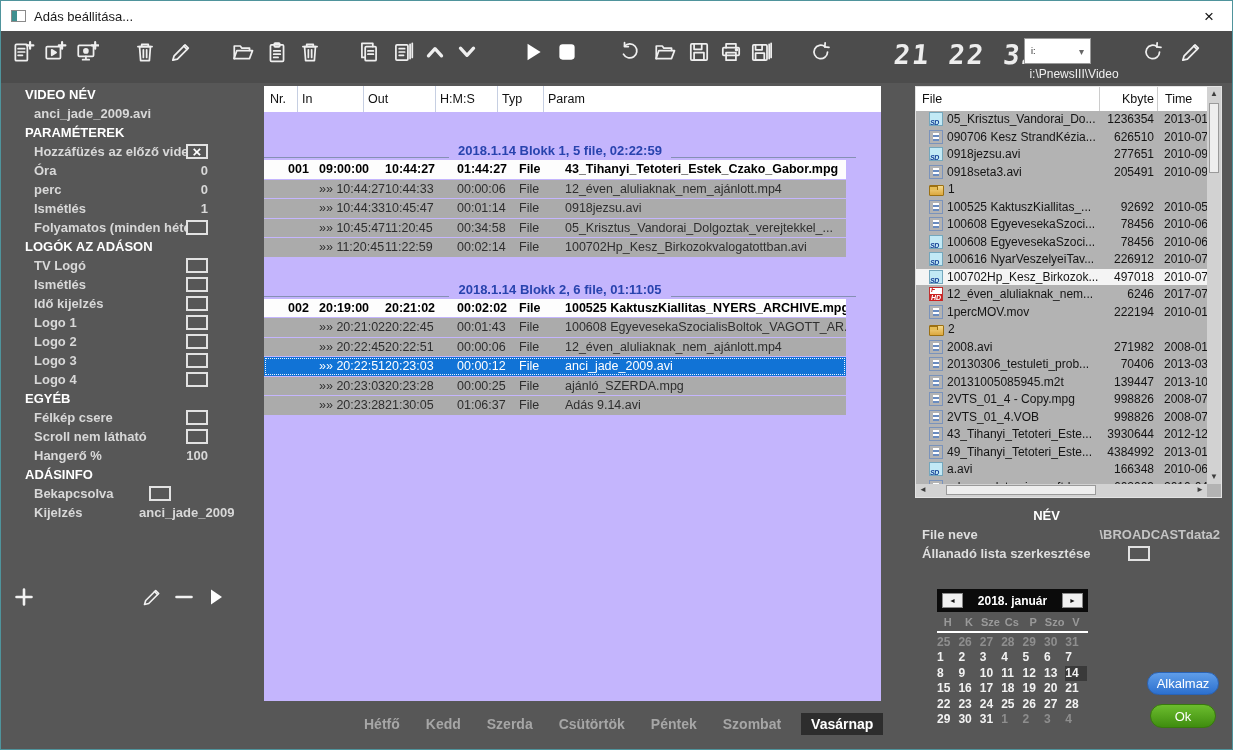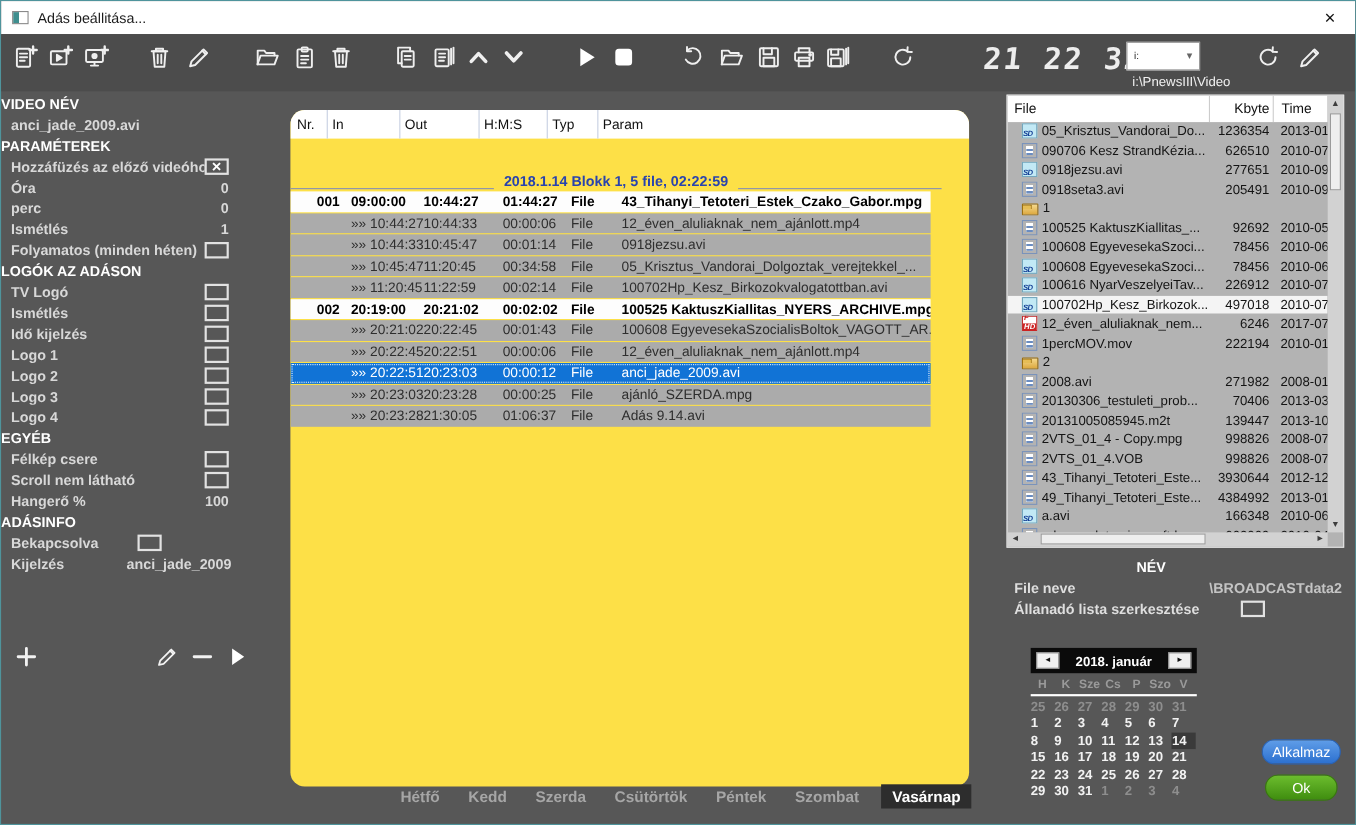--- a/index.html
+++ b/index.html
@@ -25,34 +25,34 @@
     font-size:27px;font-weight:600;color:#ededed;letter-spacing:2px;transform:skewX(-6deg);}
   .drive-select{position:absolute;left:1023px;top:7px;width:67px;height:26px;background:#fff;
     border:1px solid #9a9a9a;display:flex;align-items:center;justify-content:space-between;
     padding:0 6px;font-size:9px;color:#222;}
   .dd-arrow{color:#666;font-size:10px;}
   .drive-path{position:absolute;left:1003px;top:36px;width:140px;text-align:center;
     font-size:12px;color:#f0f0f0;}
   
   .sidebar{position:absolute;left:0;top:84px;width:263px;}
   .sb-row{height:19px;display:flex;align-items:center;padding:0 56px 0 9px;position:relative;
-    font-size:13px;font-weight:600;color:#d8d8d8;white-space:nowrap;}
+    font-size:13px;font-weight:600;color:#d8d8d8;white-space:nowrap;margin-left:24px;}
   .sb-label{flex:1;overflow:hidden;}
   .sb-value{min-width:40px;text-align:right;}
   .sb-check{width:22px;height:15px;border:2px solid #e2e2e2;flex:none;display:flex;
     align-items:center;justify-content:center;color:#fff;font-size:15px;font-weight:700;line-height:1;}
   .sb-row.t-h{justify-content:center;padding:0;color:#fff;font-size:13px;}
   .sb-row.checked .sb-check::after{content:"×";}
   .sb-row.mid.t-check .sb-check{position:absolute;left:124px;}
   .sb-row.mid.t-val .sb-value{position:absolute;left:114px;text-align:left;min-width:0;}
   .side-btn{position:absolute;width:26px;height:26px;background:none;border:none;padding:0;
     display:flex;align-items:center;justify-content:center;}
   .side-btn svg{stroke:#f2f2f2;fill:none;stroke-width:2.6;stroke-linecap:round;stroke-linejoin:round;}
   
-  .playlist-panel{position:absolute;left:263px;top:99px;width:617px;height:615px;background:#fde047;overflow:hidden;border-radius:13px;}
+  .playlist-panel{position:absolute;left:263px;top:85px;width:617px;height:615px;background:#c4b5fd;overflow:hidden;}
   .pl-header{height:26px;background:#fff;display:flex;align-items:center;font-size:12.5px;color:#101010;}
   .pl-header span{border-left:1px solid #c6cfe2;height:100%;display:flex;align-items:center;padding-left:4px;}
   .pl-header span:first-child{border-left:none;padding-left:6px;}
   .h-nr{width:33px;} .h-in{width:66px;} .h-out{width:72px;} .h-hms{width:62px;} .h-typ{width:46px;} .h-param{flex:1;}
   .pl-body{padding-top:6px;}
   .pl-block{display:flex;align-items:flex-end;height:19px;width:592px;margin:21px 0 2px;
     color:#2843ae;font-size:13px;font-weight:600;white-space:nowrap;}
   .pl-block::before,.pl-block::after{content:"";flex:1;border-top:1px solid#8590b4;}
   .pl-block-text{padding:0 9px;}
   .pl-row{display:flex;align-items:center;height:18.5px;margin-bottom:1px;width:582px;
@@ -470,20 +470,23 @@
       <span class="c-param">05_Krisztus_Vandorai_Dolgoztak_verejtekkel_...</span>
     </div>
         <div class="pl-row">
       <span class="c-nr"></span>
       <span class="c-in">»» 11:20:45</span>
       <span class="c-out">11:22:59</span>
       <span class="c-hms">00:02:14</span>
       <span class="c-typ">File</span>
       <span class="c-param">100702Hp_Kesz_Birkozokvalogatottban.avi</span>
     </div>
+        <div class="pl-block">
+      <span class="pl-block-text">2018.1.14  Blokk 2,  6 file, 01:11:05</span>
+    </div>
         <div class="pl-row main">
       <span class="c-nr">002</span>
       <span class="c-in">20:19:00</span>
       <span class="c-out">20:21:02</span>
       <span class="c-hms">00:02:02</span>
       <span class="c-typ">File</span>
       <span class="c-param">100525 KaktuszKiallitas_NYERS_ARCHIVE.mpg</span>
     </div>
         <div class="pl-row">
       <span class="c-nr"></span>

